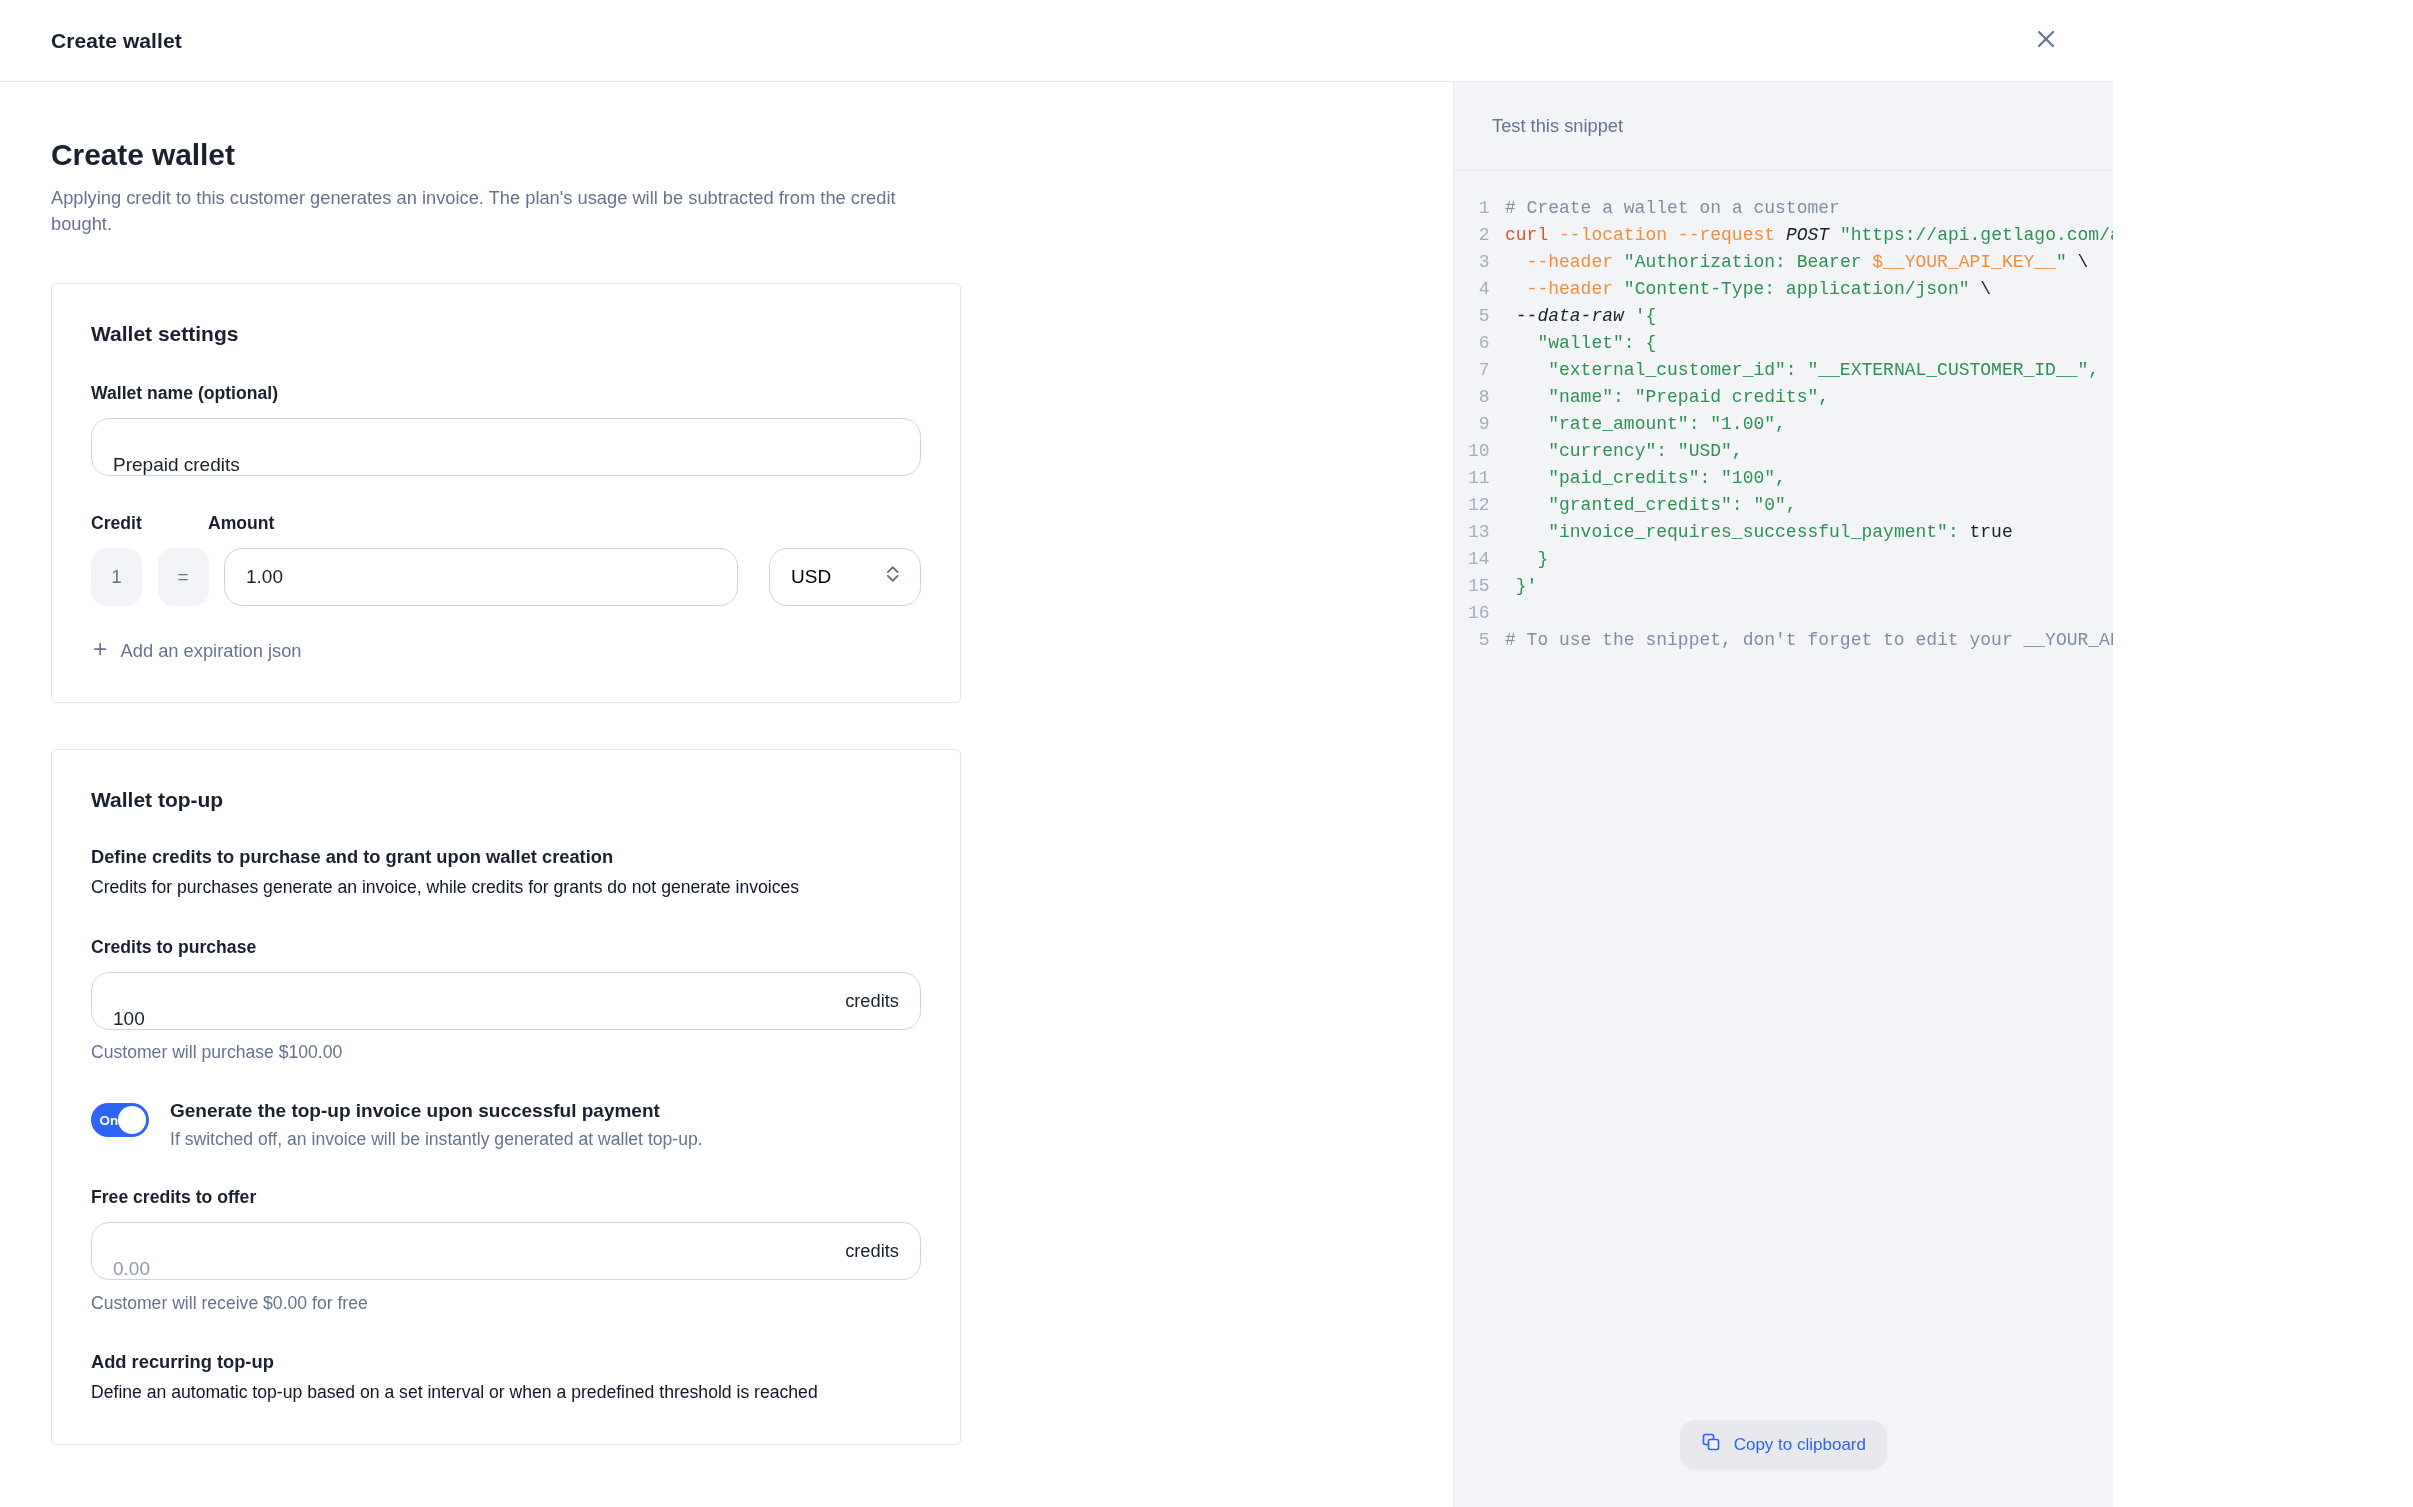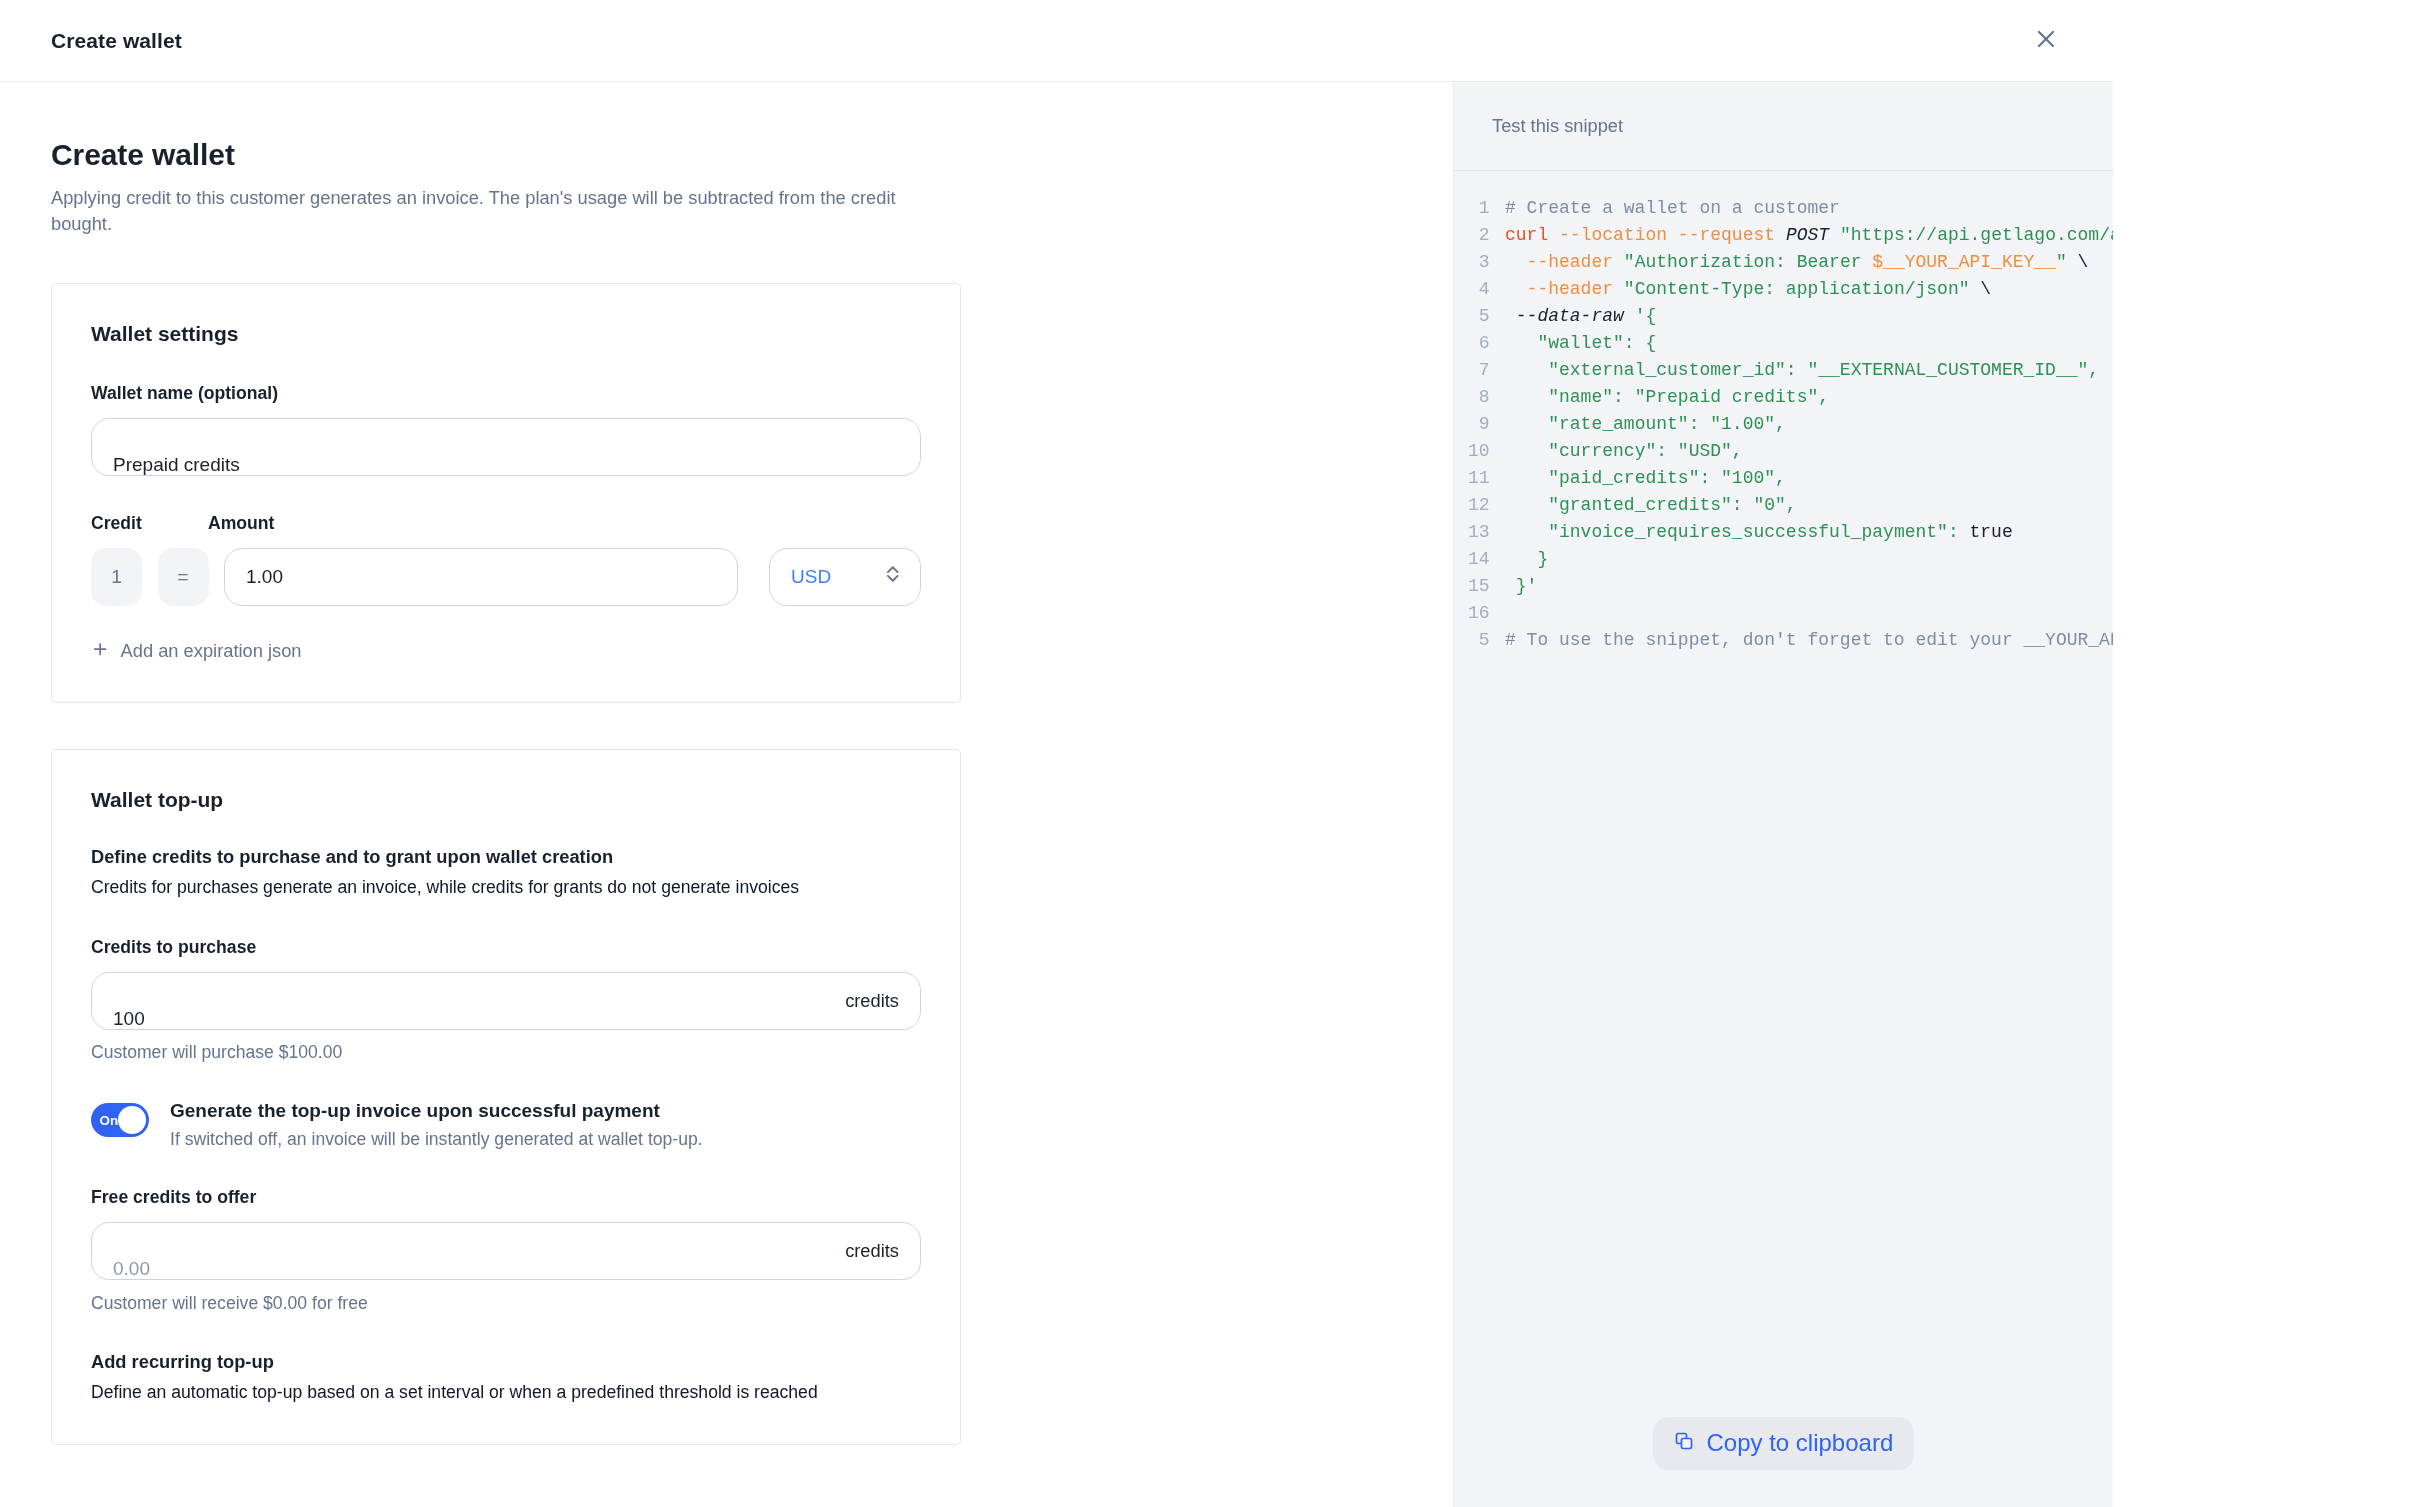--- a/index.html
+++ b/index.html
@@ -92,21 +92,21 @@
   .amount-input {
     width: 514px; height: 58px;
     border: 1.4px solid #cfd3de; border-radius: 18.3px; background: #fff;
     display: flex; align-items: center; padding: 0 21px;
     font-size: 19px; color: #19212e;
   }
   .currency-select {
     width: 152px; height: 58px; margin-left: 15.5px;
     border: 1.4px solid #cfd3de; border-radius: 18.3px; background: #fff;
     display: flex; align-items: center; justify-content: space-between;
-    padding: 0 20px 0 21px; font-size: 19px; color: #3b82f6; cursor: pointer;
+    padding: 0 20px 0 21px; font-size: 19px; color: #000000; cursor: pointer;
   }
 
   .link-add {
     margin-top: 34px; display: inline-flex; align-items: center; gap: 11.3px;
     color: #66738f; font-size: 18.3px; cursor: pointer; background: none; border: none;
     font-family: "Liberation Sans", sans-serif;
   }
 
   .sub-head { font-size: 18.3px; font-weight: 700; color: #19212e; }
   .sub-desc { margin-top: 7px; font-size: 17.6px; color: #0f172a; line-height: 1.4; }
@@ -166,21 +166,21 @@
   .c-bool{ color: #19212e; }
 
   .copy-wrap {
     position: absolute; bottom: 38px; left: 0; right: 0;
     display: flex; justify-content: center;
   }
   .copy-btn {
     display: inline-flex; align-items: center; gap: 12.7px;
     background: #e7e9ee; border: none; border-radius: 15.5px;
     padding: 12.7px 21px; cursor: pointer;
-    color: #2e63f5; font-size: 24px; font-weight: 500;
+    color: #2e63f5; font-size: 17px; font-weight: 500;
     font-family: "Liberation Sans", sans-serif;
   }
 </style>
 </head>
 <body>
 
 <div class="app">
 
   <div class="topbar">
     <div class="topbar-title">Create wallet</div>

